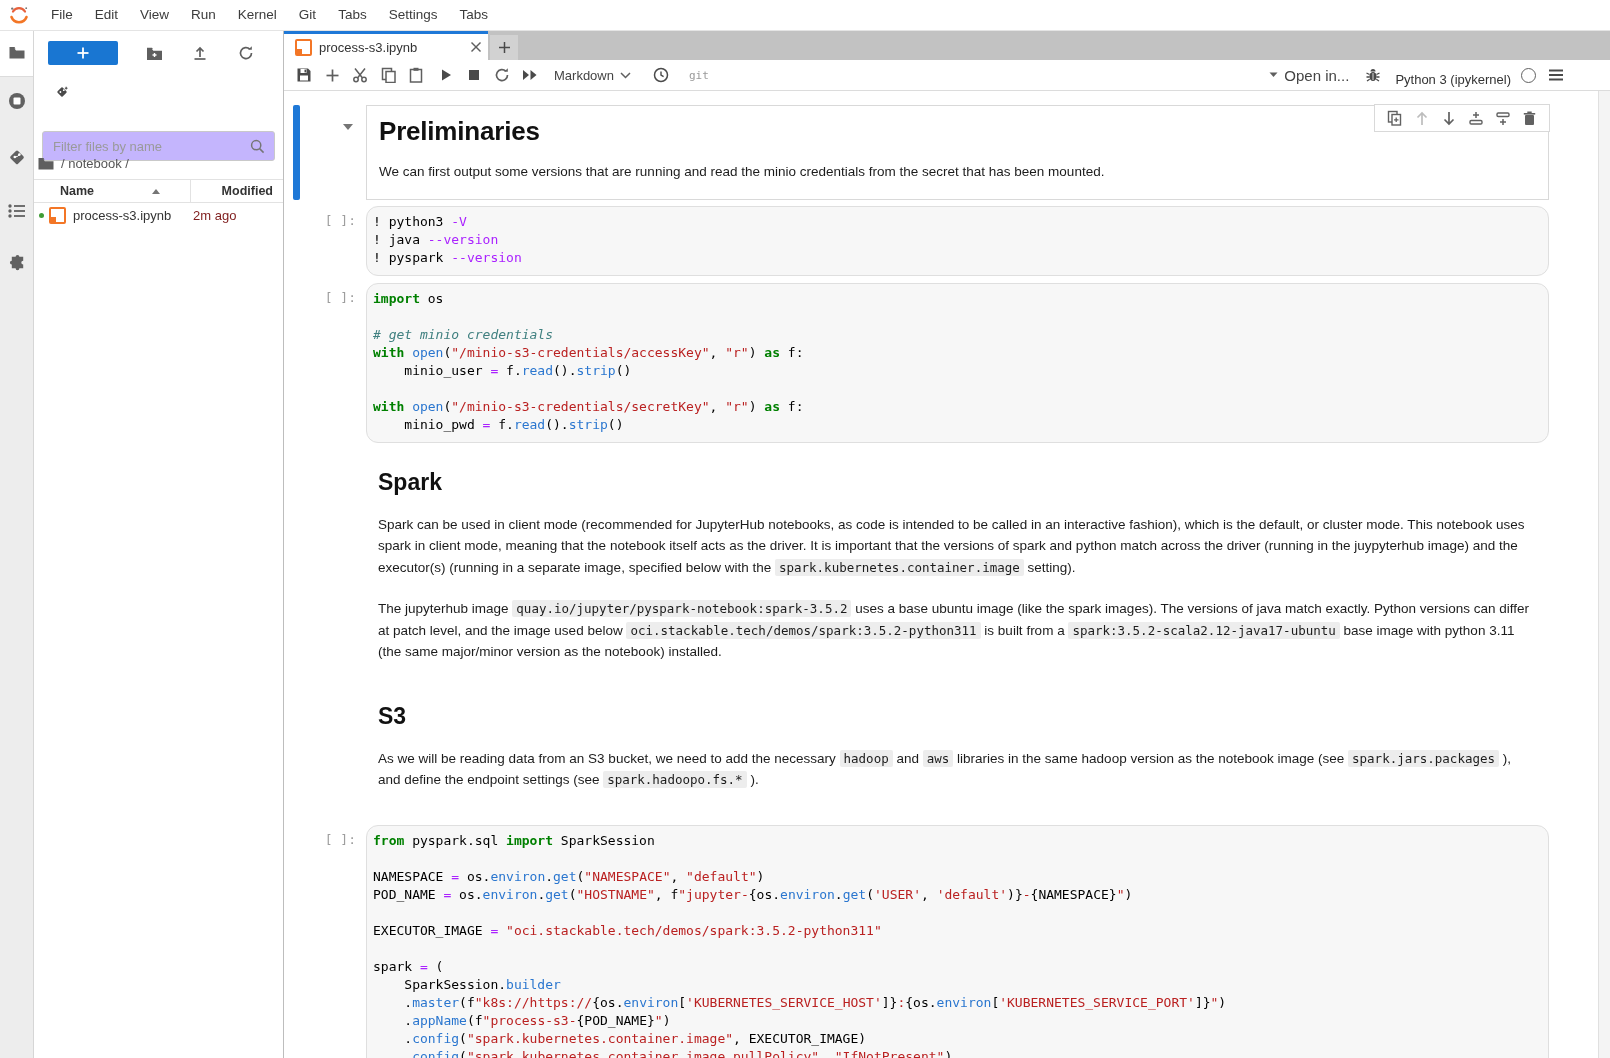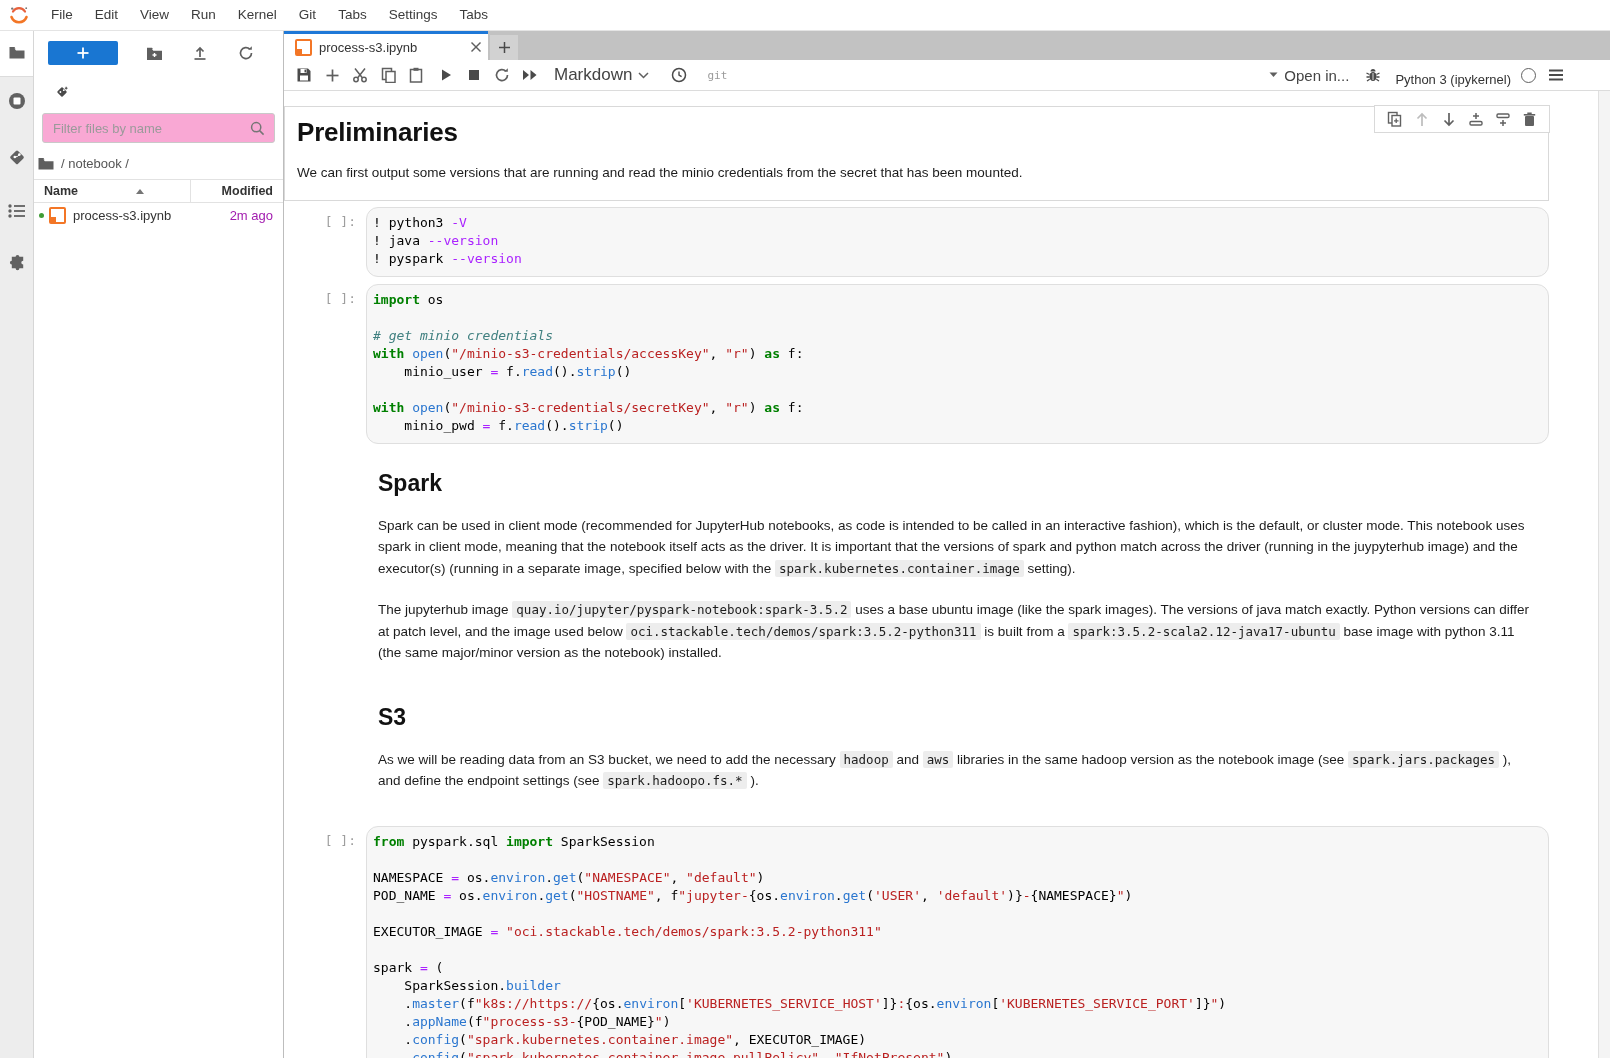--- a/index.html
+++ b/index.html
@@ -20,53 +20,53 @@
   #activitybar .active-seg{position:absolute;left:0;top:0;width:33px;height:45px;background:#fff;border-bottom:1px solid #dcdcdc;}
   .act-icon{position:absolute;left:7px;width:20px;height:20px;}
 
   
   #sidebar{position:absolute;left:34px;top:31px;width:249px;bottom:0;background:#fff;border-right:1px solid #bdbdbd;}
   #fb-toolbar{position:absolute;left:0;top:8px;width:100%;height:28px;display:flex;align-items:center;}
   #new-launcher{width:70px;height:24px;background:#1976d2;border:none;border-radius:2px;margin-left:14px;
                 display:flex;align-items:center;justify-content:center;cursor:pointer;}
   .fb-btn{width:28px;height:24px;display:flex;align-items:center;justify-content:center;cursor:pointer;}
   #git-row{position:absolute;left:20px;top:50px;height:22px;display:flex;align-items:center;}
-  #filter-box{position:absolute;left:8px;right:8px;top:82px;height:28px;border:1px solid #c9c9c9;border-radius:3px;
-              display:flex;align-items:center;background:#f9a8d4;}
+  #filter-box{position:absolute;left:8px;right:8px;top:100px;height:28px;border:1px solid #c9c9c9;border-radius:3px;
+              display:flex;align-items:center;background:#c4b5fd;}
   #filter-box input{flex:1;border:none;outline:none;font-size:13px;color:#333;padding:0 0 0 10px;background:transparent;
                     font-family:"Liberation Sans",sans-serif;}
   #filter-box input::placeholder{color:#9a9a9a;}
   #breadcrumb{position:absolute;left:4px;top:122px;height:20px;display:flex;align-items:center;font-size:13px;color:#555;}
   #breadcrumb .crumb{margin-left:7px;}
   #fb-header{position:absolute;left:0;top:148px;right:0;height:22px;border-top:1px solid #e2e2e2;border-bottom:1px solid #e2e2e2;
              display:flex;align-items:center;font-size:12.5px;font-weight:bold;color:#333;}
-  #fb-header .col-name{padding-left:10px;flex:1;display:flex;align-items:center;}
+  #fb-header .col-name{padding-left:26px;flex:1;display:flex;align-items:center;}
   #fb-header .col-div{width:1px;height:100%;background:#e2e2e2;}
   #fb-header .col-mod{width:82px;text-align:right;padding-right:10px;}
   .sort-asc{width:0;height:0;border-left:4px solid transparent;border-right:4px solid transparent;
             border-bottom:5px solid #757575;margin-left:58px;}
   #file-row{position:absolute;left:0;top:172px;right:0;height:24px;display:flex;align-items:center;font-size:13px;color:#333;cursor:pointer;}
   .run-dot{width:5px;height:5px;border-radius:50%;background:#3f9c35;margin-left:5px;}
   .nb-icon{width:13px;height:13px;border:2px solid #f37626;border-radius:2px;background:#fff;position:relative;margin-left:5px;}
   .nb-icon::after{content:"";position:absolute;left:0;bottom:0;width:5px;height:5px;background:#f37626;}
   #file-row .fname{margin-left:7px;flex:1;}
-  #file-row .fmod{width:80px;text-align:right;padding-right:10px;color:#a21caf;}
+  #file-row .fmod{width:80px;text-align:left;padding-right:10px;color:#7f1d1d;}
 
   
   #main{position:absolute;left:284px;top:31px;right:0;bottom:0;}
   #tabbar{position:absolute;left:0;top:0;right:0;height:29px;background:#c2c2c2;display:flex;}
   #tab-active{width:204px;height:29px;background:#fff;border-top:3px solid #1e78d7;box-sizing:border-box;
               display:flex;align-items:center;padding:0 6px;cursor:default;}
   #tab-active .tab-label{font-size:13px;color:#333;margin-left:7px;flex:1;}
   #tab-plus{width:28px;height:25px;margin:4px 0 0 2px;background:#d2d2d2;display:flex;align-items:center;justify-content:center;cursor:pointer;}
 
   #nbtoolbar{position:absolute;left:0;top:29px;right:0;height:30px;background:#fff;border-bottom:1px solid #dcdcdc;
              display:flex;align-items:center;}
   .tb-btn{width:28px;height:26px;display:flex;align-items:center;justify-content:center;cursor:pointer;color:#5f5f5f;}
-  #celltype{display:flex;align-items:center;margin-left:10px;font-size:17px;color:#444;cursor:pointer;}
+  #celltype{display:flex;align-items:center;margin-left:10px;font-size:13px;color:#444;cursor:pointer;}
   #celltype .chev{margin-left:6px;}
   #tb-git-label{font-size:11px;color:#9a9a9a;margin-left:14px;}
   #tb-right{margin-left:auto;display:flex;align-items:center;padding-right:46px;}
   #open-in{display:flex;align-items:center;font-size:15px;color:#444;cursor:pointer;margin-right:16px;}
   #kernel-name{font-size:13px;color:#333;margin:9px 10px 0 14px;cursor:pointer;}
   .kstatus{width:13px;height:13px;border:1.6px solid #616161;border-radius:50%;background:#fff;margin-right:12px;cursor:pointer;}
 
   
   #content{position:absolute;left:0;top:60px;right:0;bottom:0;background:#fff;overflow:hidden;}
   #scroll-gutter{position:absolute;right:0;top:0;width:11px;bottom:0;background:#f4f4f4;border-left:1px solid #e0e0e0;}
@@ -354,21 +354,21 @@
             <line x1="1" y1="2.5" x2="15" y2="2.5"></line>
             <line x1="1" y1="7" x2="15" y2="7"></line>
             <line x1="1" y1="11.5" x2="15" y2="11.5"></line>
           </svg>
       </span>
     </span>
   </div>
 
   <div id="content">
 
-    <div class="cell" style="margin-top:8px;flex-direction:column;">
+    <div class="cell" style="margin-top:14px;">
       <div class="collapser sel"></div>
       <div class="prompt"></div>
       <div class="cellbody">
         <div class="celltoolbar">
           <span class="ct-btn">
             <svg width="15" height="16" viewBox="0 0 15 16">
                 <rect x="1.5" y="1.5" width="8.5" height="10.5" fill="none" stroke="currentColor" stroke-width="1.4"></rect>
                 <rect x="5" y="4.5" width="8.5" height="10.5" fill="#fff" stroke="currentColor" stroke-width="1.4"></rect>
                 <path d="M9.2 7.5 v4.5 M7 9.8 h4.5" stroke="currentColor" stroke-width="1.3"></path>
               </svg>

